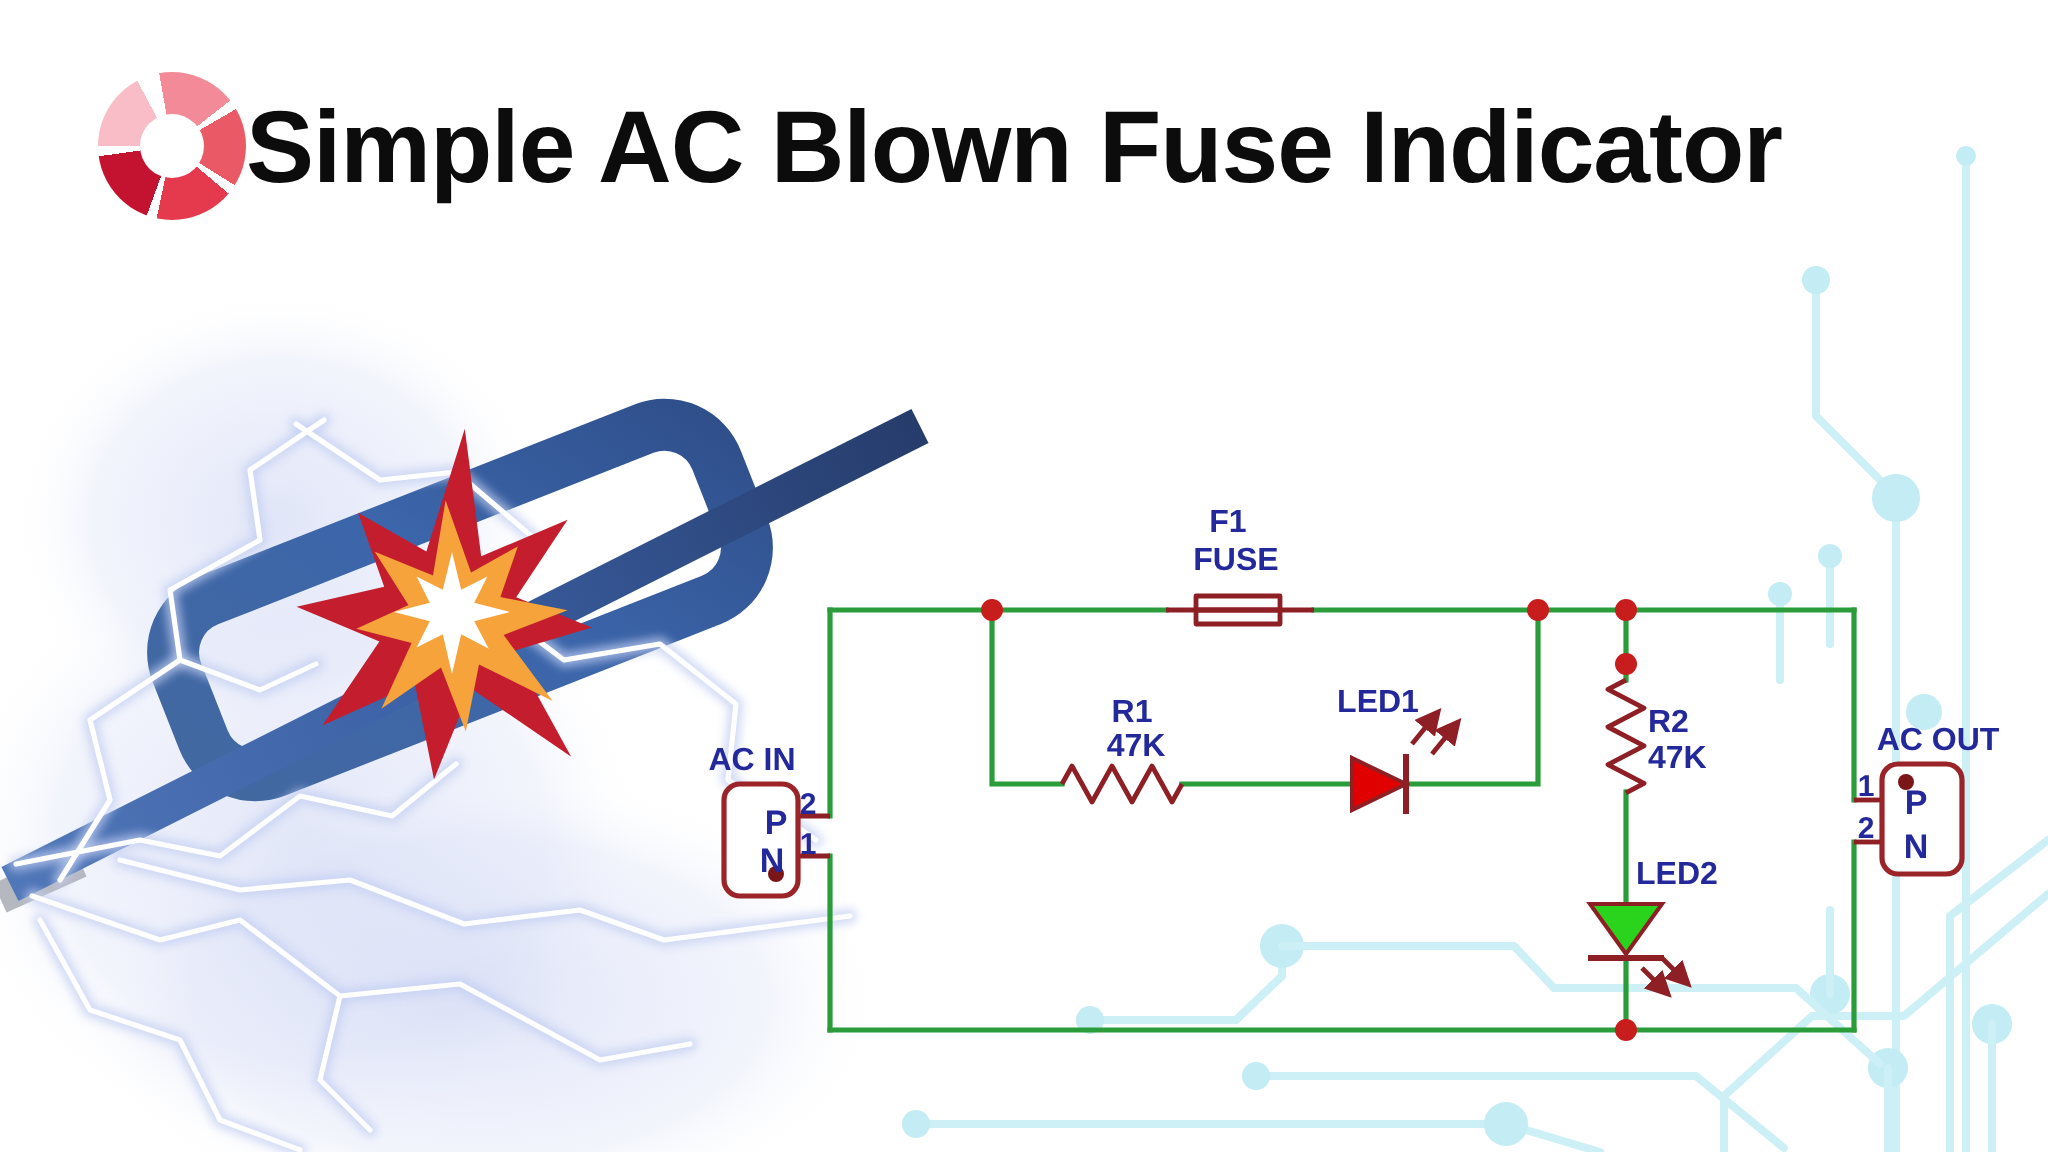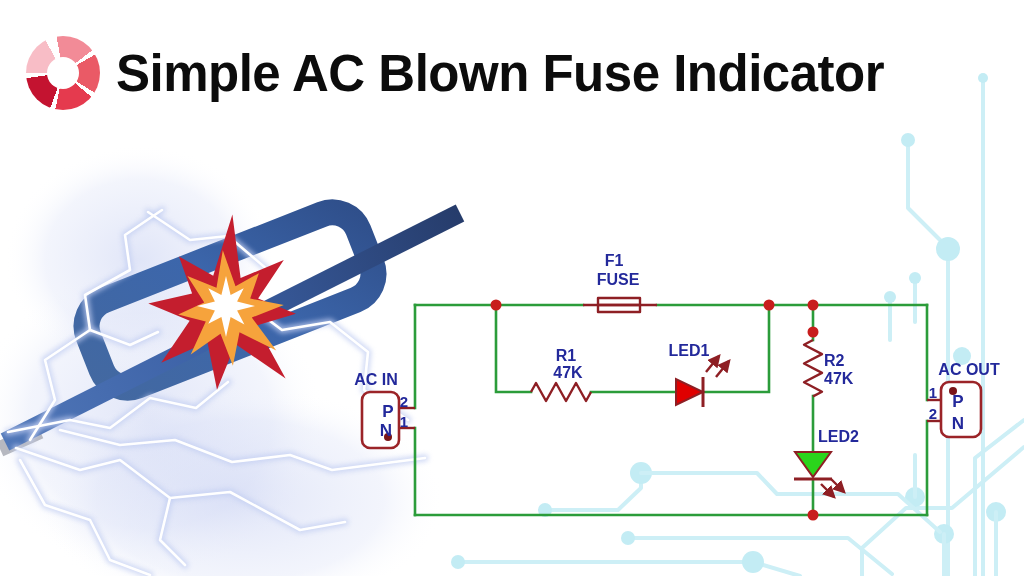--- a/index.html
+++ b/index.html
@@ -1,20 +1,20 @@
 <!DOCTYPE html>
 <html><head>
 <meta charset="utf-8">
 <style>
   html,body{margin:0;padding:0;background:#ffffff;}
   .stage{position:relative;width:1024px;height:576px;background:#ffffff;overflow:hidden;
          font-family:"Liberation Sans",sans-serif;}
   .layer{position:absolute;left:0;top:0;width:1024px;height:576px;}
   
-  .header{position:absolute;left:26px;top:36px;display:flex;align-items:center;gap:16px;z-index:6;}
+  .header{position:absolute;left:49px;top:36px;display:flex;align-items:center;z-index:6;}
   .logo{width:74px;height:74px;border-radius:50%;position:relative;
         background:conic-gradient(from -10deg,
           #f28b97 0deg 62deg,#ffffff 62deg 70deg,
           #ea5a66 70deg 132deg,#ffffff 132deg 140deg,
           #e53a4e 140deg 202deg,#ffffff 202deg 210deg,
           #c41330 210deg 272deg,#ffffff 272deg 280deg,
           #f8bdc6 280deg 342deg,#ffffff 342deg 360deg);}
   .logo::after{content:"";position:absolute;left:50%;top:50%;width:32px;height:32px;
         transform:translate(-50%,-50%);background:#ffffff;border-radius:50%;}
   .title{font-size:51px;font-weight:700;color:#0c0c0c;letter-spacing:-0.5px;white-space:nowrap;}

